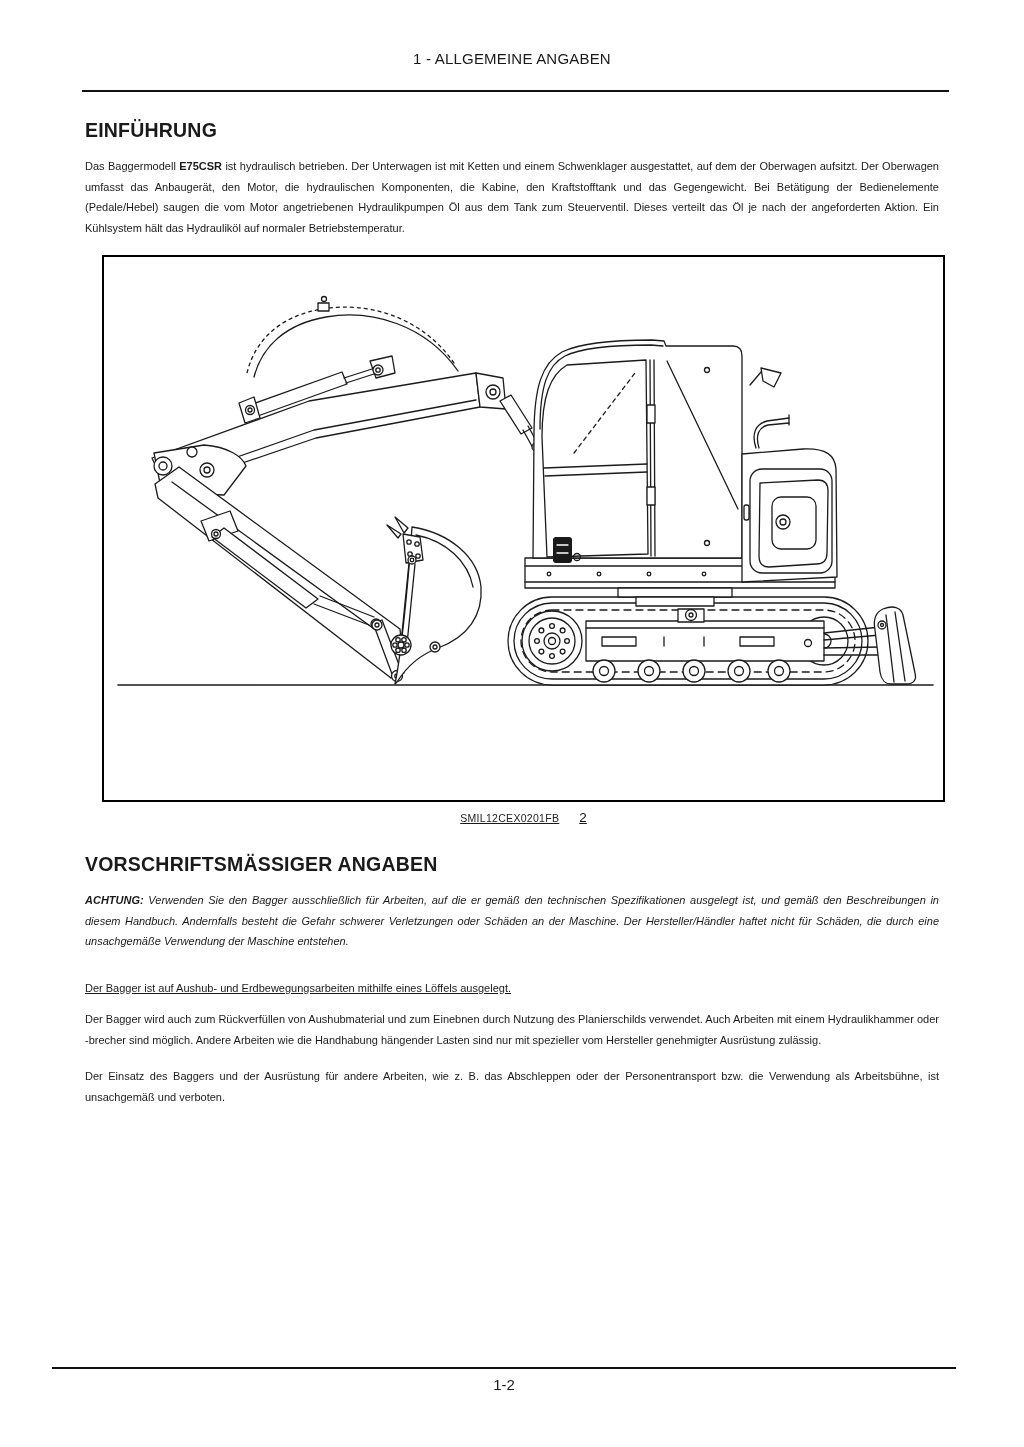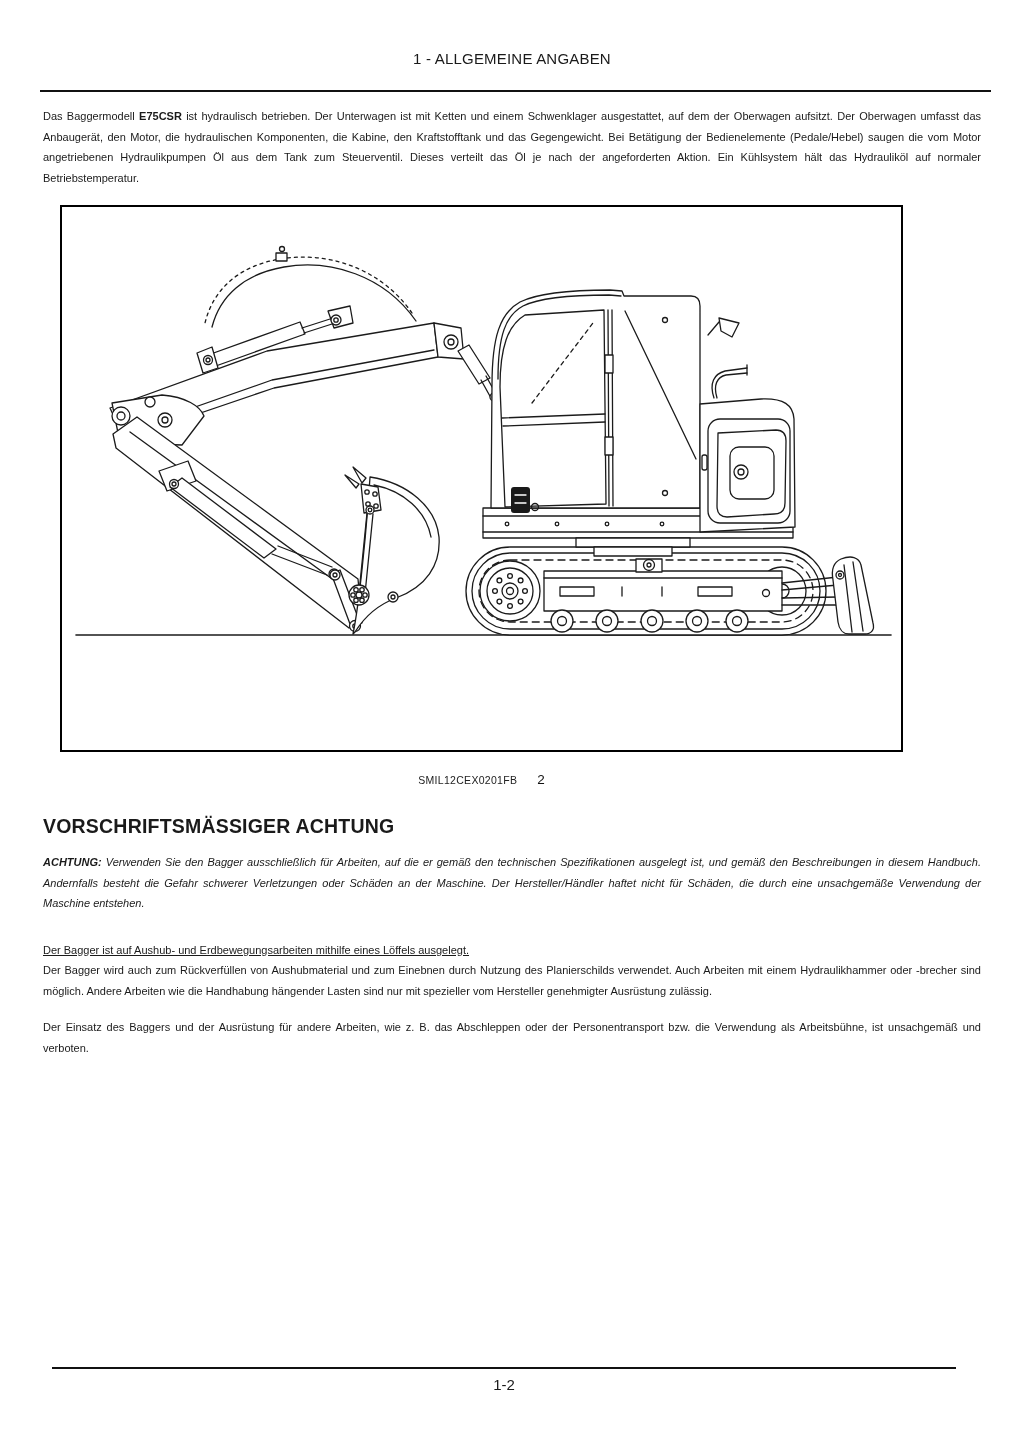--- a/index.html
+++ b/index.html
@@ -5,21 +5,21 @@
   html,body{margin:0;padding:0;background:#9a9a9a;}
   .page{
     position:relative;
     width:1024px;height:1447px;
     margin:0 auto;
     background:#ffffff;
     color:#1a1a1a;
     font-family:"Liberation Sans","DejaVu Sans",sans-serif;
     overflow:hidden;
   }
-  .content{padding:0 43px;}
+  .content{padding:0 85px;}
   .page-header{
     margin:0;
     padding-top:50px;
     text-align:center;
     font-size:15px;
     line-height:18px;
     letter-spacing:0.2px;
   }
   .rule{
     height:2px;
@@ -36,35 +36,36 @@
   }
   p.body-text{
     margin:14px 0 0 0;
     font-size:11px;
     line-height:20.5px;
     text-align:justify;
   }
   p.body-text.warning{font-style:italic;}
   p.body-text.warning strong{font-style:italic;}
   p.first-usage{margin-top:26px;margin-bottom:0;text-decoration:underline;}
-  p.no-top{margin-top:0;}
+  p.no-top{margin-top:11px;}
   p.last-usage{margin-top:16px;}
   .figure-box{
     margin:17px 0 0 17px;
     width:839px;height:543px;
     border:2px solid #000;
     background:#fff;
     box-sizing:content-box;
   }
   .figure-caption{
-    margin-top:18px;
+    margin-top:6px;
     width:843px;
     margin-left:17px;
     text-align:center;
     white-space:nowrap;
+    text-decoration:underline;
   }
   .cap-code{font-size:10.5px;letter-spacing:0.3px;color:#222;}
   .cap-num{font-size:13.5px;margin-left:20px;color:#111;}
   .page-footer{
     position:absolute;left:52px;right:68px;top:1367px;
   }
   .footer-rule{height:2px;background:#111;margin:0;}
   .footer-page-number{
     text-align:center;
     font-size:15px;
@@ -75,20 +76,21 @@
 </style>
 </head>
 <body>
 
 <div class="page">
   <div class="content">
 
     <div class="page-header">1 - ALLGEMEINE ANGABEN</div>
     <div class="rule header-rule"></div>
 
+    <h1 class="section-heading">EINFÜHRUNG</h1>
 
     <p class="body-text"><span>Das Baggermodell </span><strong>E75CSR</strong><span> ist hydraulisch betrieben. Der Unterwagen ist mit Ketten und einem Schwenklager ausgestattet, auf dem der Oberwagen aufsitzt. Der Oberwagen umfasst das Anbaugerät, den Motor, die hydraulischen Komponenten, die Kabine, den Kraftstofftank und das Gegengewicht. Bei Betätigung der Bedienelemente (Pedale/Hebel) saugen die vom Motor angetriebenen Hydraulikpumpen Öl aus dem Tank zum Steuerventil. Dieses verteilt das Öl je nach der angeforderten Aktion. Ein Kühlsystem hält das Hydrauliköl auf normaler Betriebstemperatur.</span></p>
 
     <div class="figure-box">
       <svg viewBox="0 0 839 543" width="839" height="543" xmlns="http://www.w3.org/2000/svg">
         <g class="ln">
 
           <g>
             <line x1="14" y1="428" x2="829" y2="428" stroke-width="1.6"></line>
           </g>
@@ -271,21 +273,21 @@
             <path class="fw" d="M 657,111 L 677,116 L 670,130 L 659,124 Z"></path>
           </g>
         </g>
       </svg>
     </div>
 
     <div class="figure-caption">
       <span class="cap-code">SMIL12CEX0201FB</span><span class="cap-num">2</span>
     </div>
 
-    <h1 class="section-heading">VORSCHRIFTSMÄSSIGER ACHTUNG</h1>
+    <h1 class="section-heading">VORSCHRIFTSMÄSSIGER ANGABEN</h1>
 
     <p class="body-text warning"><strong>ACHTUNG:</strong><span> Verwenden Sie den Bagger ausschließlich für Arbeiten, auf die er gemäß den technischen Spezifikationen ausgelegt ist, und gemäß den Beschreibungen in diesem Handbuch. Andernfalls besteht die Gefahr schwerer Verletzungen oder Schäden an der Maschine. Der Hersteller/Händler haftet nicht für Schäden, die durch eine unsachgemäße Verwendung der Maschine entstehen.</span></p>
 
     <p class="body-text first-usage">Der Bagger ist auf Aushub- und Erdbewegungsarbeiten mithilfe eines Löffels ausgelegt.</p>
     <p class="body-text no-top">Der Bagger wird auch zum Rückverfüllen von Aushubmaterial und zum Einebnen durch Nutzung des Planierschilds verwendet. Auch Arbeiten mit einem Hydraulikhammer oder -brecher sind möglich. Andere Arbeiten wie die Handhabung hängender Lasten sind nur mit spezieller vom Hersteller genehmigter Ausrüstung zulässig.</p>
     <p class="body-text last-usage">Der Einsatz des Baggers und der Ausrüstung für andere Arbeiten, wie z. B. das Abschleppen oder der Personentransport bzw. die Verwendung als Arbeitsbühne, ist unsachgemäß und verboten.</p>
 
   </div>
 
   <div class="page-footer">

